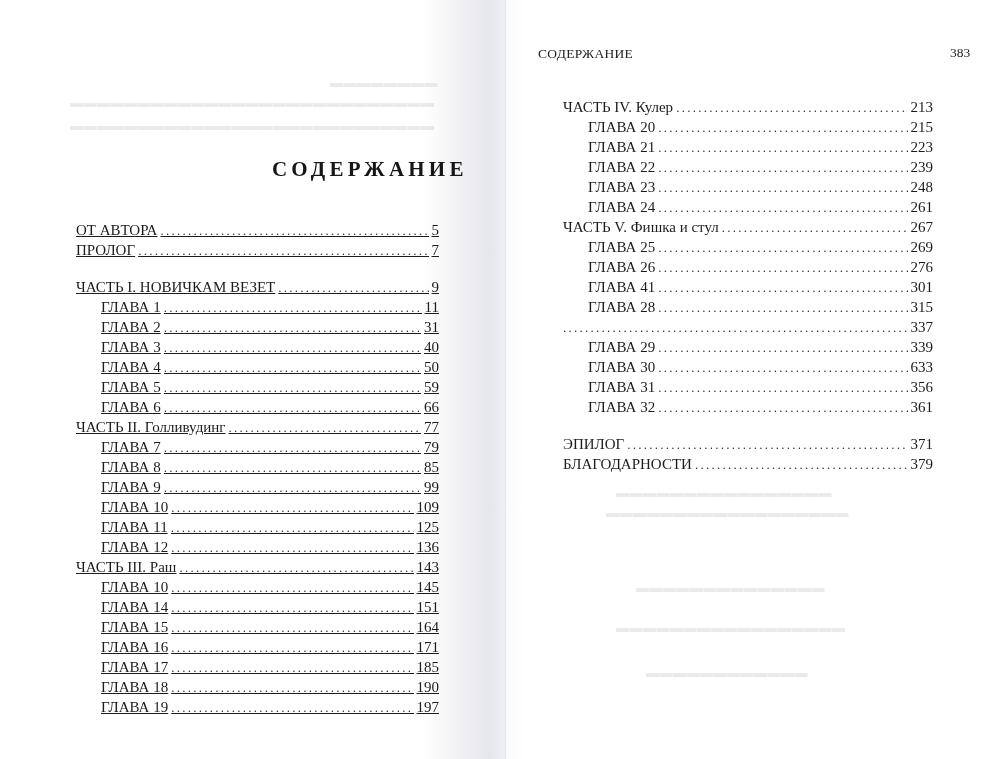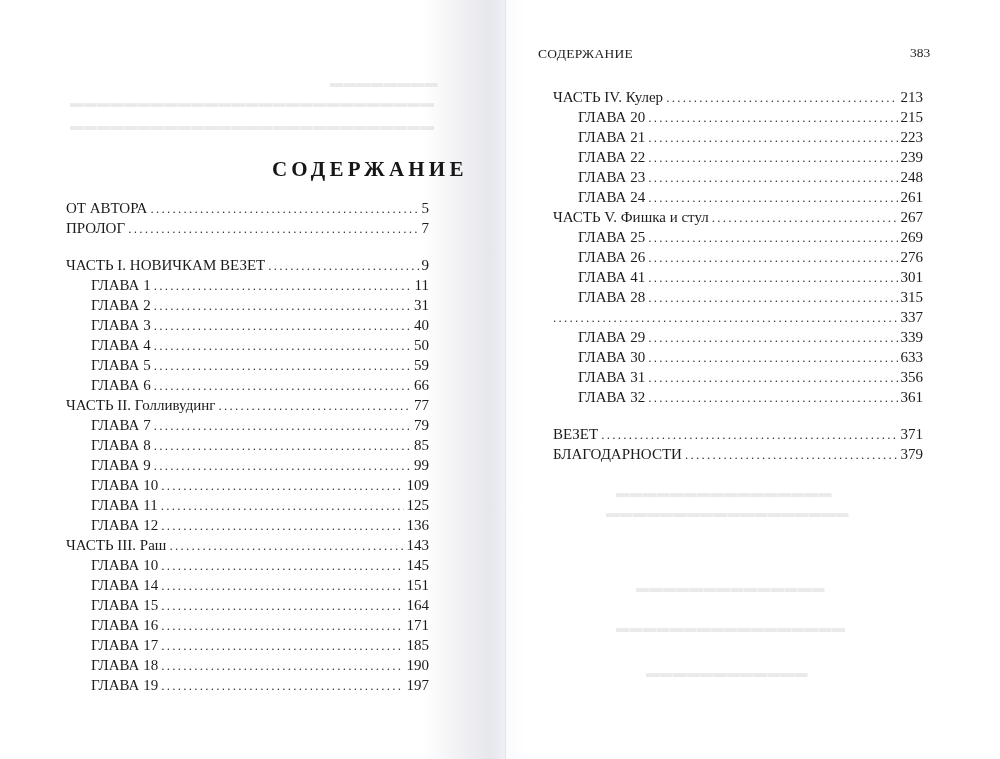--- a/index.html
+++ b/index.html
@@ -26,25 +26,25 @@
   .toc-title {
     position: absolute; left: 272px; top: 143px;
     font-size: 21px; font-weight: bold; letter-spacing: 4.2px;
     color: #161616;
   }
   .running-head {
     position: absolute; left: 538px; top: 46px;
     font-size: 13.5px; letter-spacing: 0.3px; color: #222;
   }
   .page-number {
-    position: absolute; left: 910px; top: 45px;
+    position: absolute; left: 950px; top: 45px;
     font-size: 13.5px; color: #222;
   }
-  .toc { position: absolute; margin: 0; padding: 0; list-style: none; }
-  .toc-left { left: 66px; top: 198px; width: 363px; }
+  .toc { position: absolute; margin: 10px; padding: 0; list-style: none; }
+  .toc-left { left: 66px; top: 210px; width: 363px; text-decoration: underline; }
   .toc-right { left: 553px; top: 87px; width: 370px; }
   .toc-entry {
     display: flex; align-items: baseline;
     height: 20px; font-size: 15px; line-height: 20px;
     white-space: nowrap; overflow: hidden;
   }
   .toc-entry.indent { padding-left: 25px; }
   .toc-entry.gap-before { margin-top: 17px; }
   .toc-label { flex: 0 0 auto; padding-right: 3px; }
   .toc-leader {
@@ -276,21 +276,21 @@
       <span class="toc-label">ГЛАВА 31</span>
       <span class="toc-leader"></span>
       <span class="toc-page">356</span>
     </li>
   <li class="toc-entry indent">
       <span class="toc-label">ГЛАВА 32</span>
       <span class="toc-leader"></span>
       <span class="toc-page">361</span>
     </li>
   <li class="toc-entry gap-before">
-      <span class="toc-label">ВЕЗЕТ</span>
+      <span class="toc-label">ЭПИЛОГ</span>
       <span class="toc-leader"></span>
       <span class="toc-page">371</span>
     </li>
   <li class="toc-entry">
       <span class="toc-label">БЛАГОДАРНОСТИ</span>
       <span class="toc-leader"></span>
       <span class="toc-page">379</span>
     </li>
 </ul>
 

